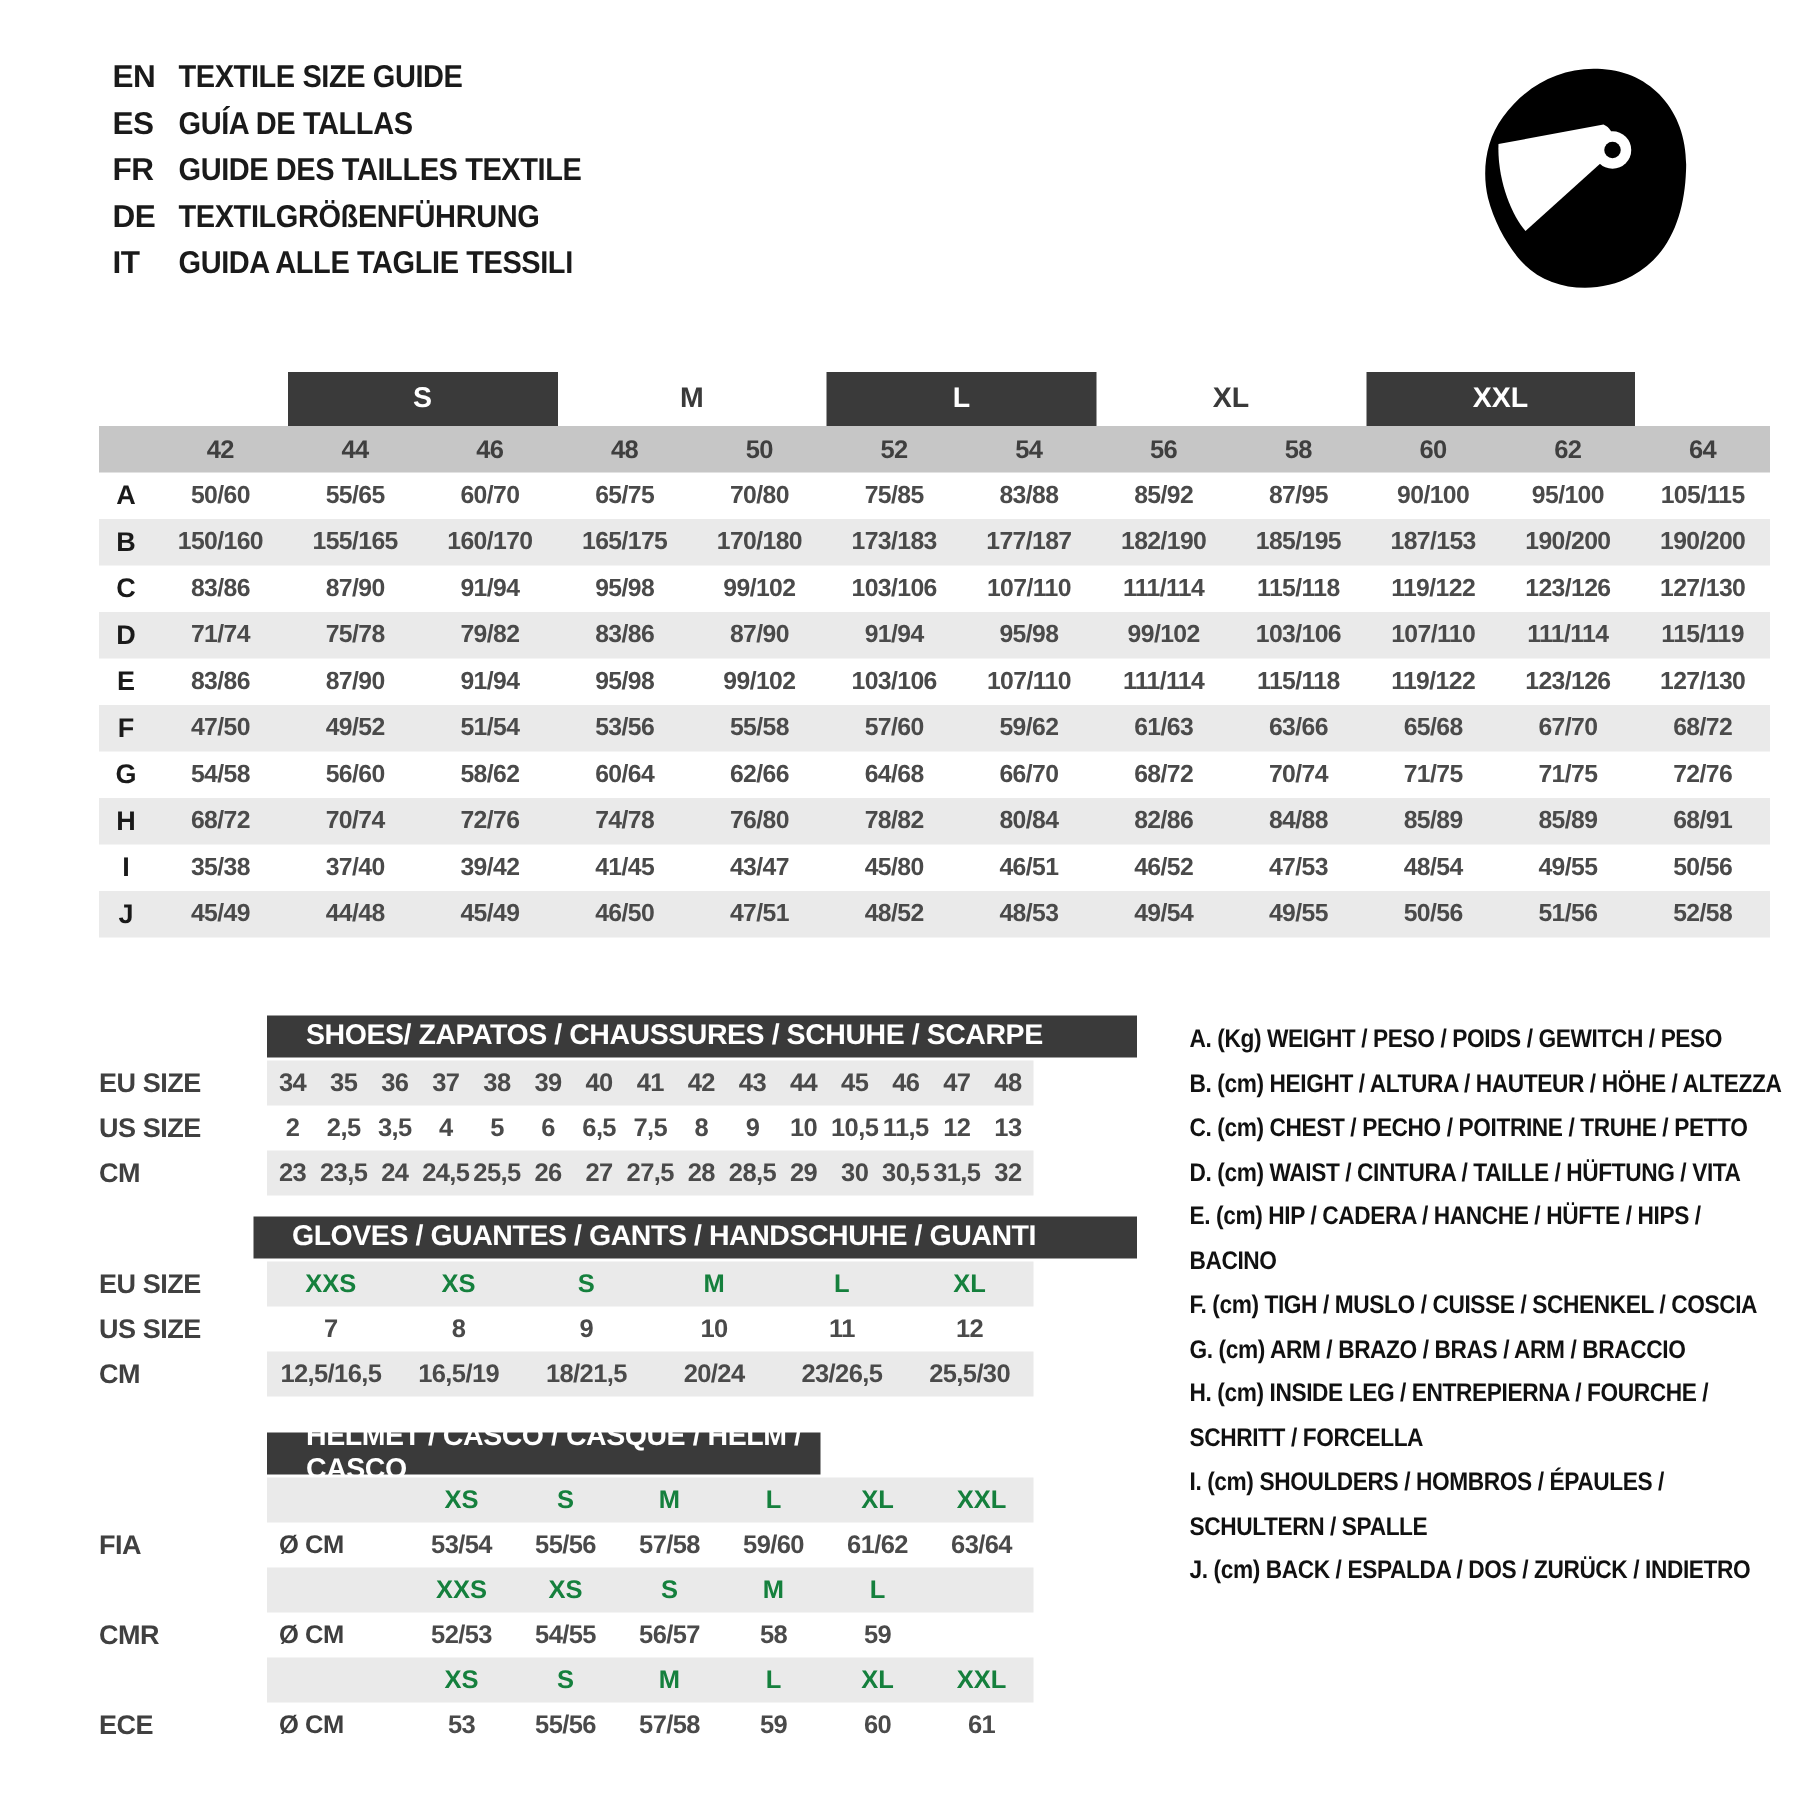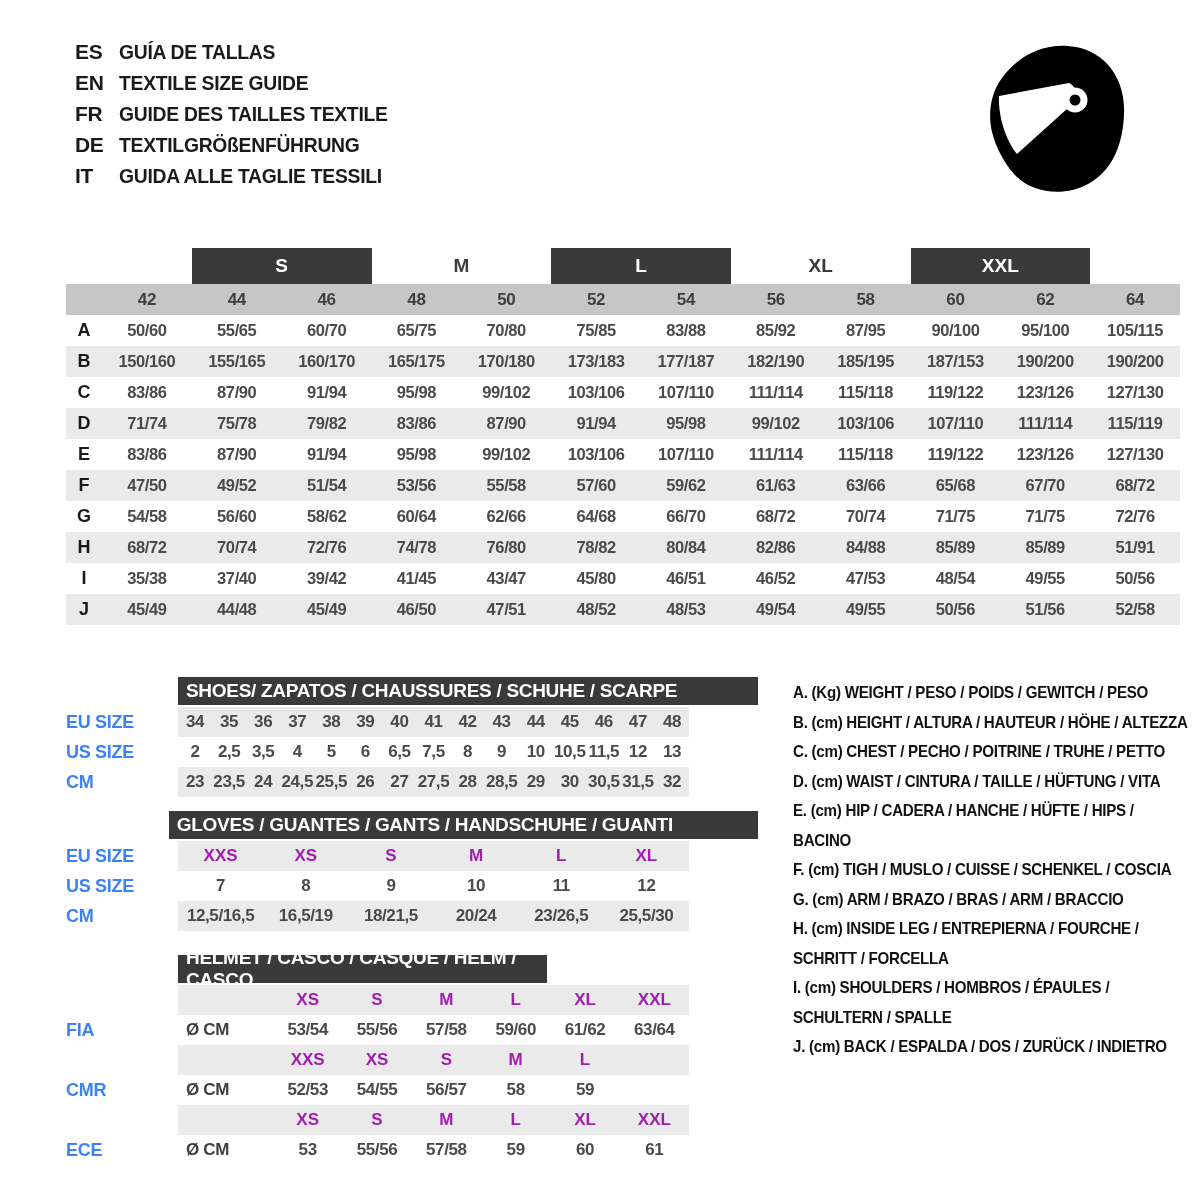--- a/index.html
+++ b/index.html
@@ -28,53 +28,53 @@
   .band-row .cell{color:#3f3f3f;}
   .trow{height:31px;align-items:center;}
   #trows .trow:nth-child(even){background:#eaeaea;}
   .tkey{font-weight:700;font-size:18px;color:#1a1a1a;text-align:center;}
   .tcell{font-weight:700;font-size:16.5px;color:#4a4a4a;text-align:center;letter-spacing:-0.4px;white-space:nowrap;}
 
   
   .lower-left{position:absolute;left:66px;top:675px;width:692px;}
   .lrow{display:flex;height:30px;}
   .llabel{width:112px;display:flex;align-items:center;font-weight:700;font-size:18px;
-          letter-spacing:-0.3px;color:#3b82f6;}
+          letter-spacing:-0.3px;color:#404040;}
   .bar{height:28px;background:#3a3a3a;color:#fff;display:flex;align-items:center;
-       padding-left:8px;font-weight:700;font-size:19px;letter-spacing:-0.3px;box-sizing:border-box;}
+       padding-left:26px;font-weight:700;font-size:19px;letter-spacing:-0.3px;box-sizing:border-box;}
   .bar-row{height:32px;align-items:center;}
   .w-shoes{width:580px;} .w-gloves{width:641px;} .w-helmet{width:369px;}
   .cells{display:grid;align-items:center;width:511px;height:100%;}
   .g15{grid-template-columns:repeat(15,1fr);}
   .g6{grid-template-columns:repeat(6,1fr);}
   .helm{grid-template-columns:95px repeat(6,1fr);}
   .gray{background:#eaeaea;}
   .cell{font-weight:700;font-size:17px;color:#4a4a4a;text-align:center;letter-spacing:-0.4px;white-space:nowrap;}
   .unit{font-weight:700;font-size:17px;color:#3f3f3f;text-align:left;padding-left:8px;letter-spacing:-0.3px;}
-  .sizecell{font-weight:700;font-size:17px;color:#a21caf;text-align:center;}
+  .sizecell{font-weight:700;font-size:17px;color:#15803d;text-align:center;}
   .tgap{height:12px;} .tgap2{height:22px;}
 
   
   .legend{position:absolute;left:793px;top:678px;width:450px;}
   .legend-item{font-weight:700;font-size:17px;line-height:29.5px;color:#111;
                letter-spacing:-0.3px;transform:scaleX(.89);transform-origin:0 0;}
 </style>
 </head>
 <body>
 
 <div class="page">
 
   <header class="langs">
     <div class="lang-row">
+      <span class="lang-code">EN</span>
+      <span class="lang-label">TEXTILE SIZE GUIDE</span>
+    </div>
+    <div class="lang-row">
       <span class="lang-code">ES</span>
       <span class="lang-label">GUÍA DE TALLAS</span>
-    </div>
-    <div class="lang-row">
-      <span class="lang-code">EN</span>
-      <span class="lang-label">TEXTILE SIZE GUIDE</span>
     </div>
     <div class="lang-row">
       <span class="lang-code">FR</span>
       <span class="lang-label">GUIDE DES TAILLES TEXTILE</span>
     </div>
     <div class="lang-row">
       <span class="lang-code">DE</span>
       <span class="lang-label">TEXTILGRÖßENFÜHRUNG</span>
     </div>
     <div class="lang-row">
@@ -228,21 +228,21 @@
           <span class="tcell">70/74</span>
           <span class="tcell">72/76</span>
           <span class="tcell">74/78</span>
           <span class="tcell">76/80</span>
           <span class="tcell">78/82</span>
           <span class="tcell">80/84</span>
           <span class="tcell">82/86</span>
           <span class="tcell">84/88</span>
           <span class="tcell">85/89</span>
           <span class="tcell">85/89</span>
-          <span class="tcell">51/91</span>
+          <span class="tcell">68/91</span>
         </div>
         <div class="trow">
           <span class="tkey">I</span>
           <span class="tcell">35/38</span>
           <span class="tcell">37/40</span>
           <span class="tcell">39/42</span>
           <span class="tcell">41/45</span>
           <span class="tcell">43/47</span>
           <span class="tcell">45/80</span>
           <span class="tcell">46/51</span>

